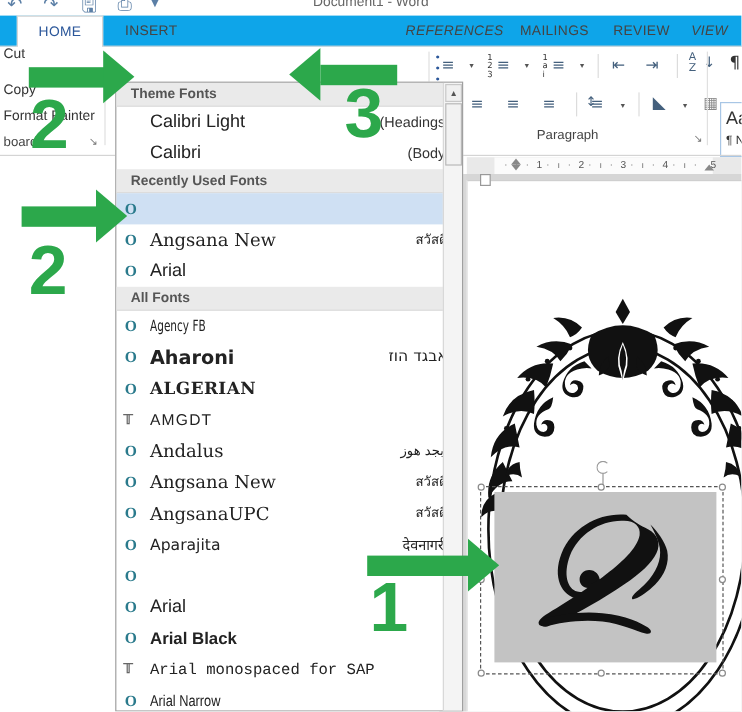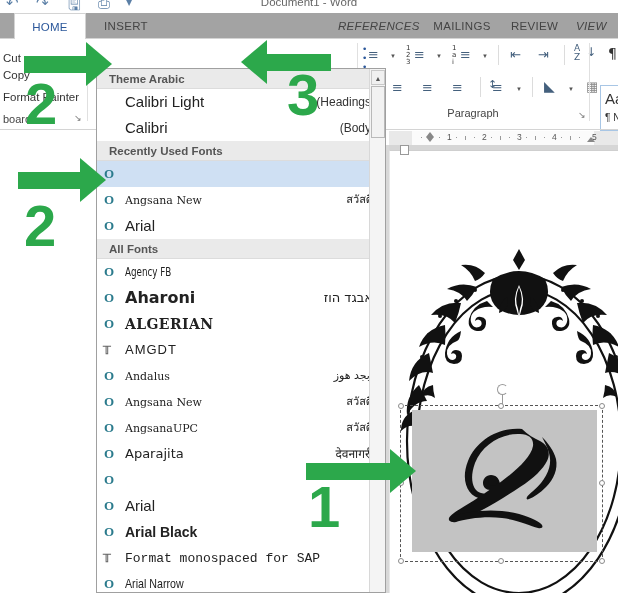--- a/index.html
+++ b/index.html
@@ -22,21 +22,21 @@
     font-family:"DejaVu Sans", sans-serif;
   }
   #qat-title {
     position:absolute; left:0; top:-4px; width:618px; text-align:center;
     font-size:11.5px; color:#666; white-space:nowrap;
   }
 
   
   #tabstrip {
     position:absolute; left:0; top:13px; width:618px; height:26px;
-    background:#a3a3a3;
+    background:#0ea5e9;
   }
   #tabstrip:after{
     content:""; position:absolute; left:0; bottom:0; width:618px; height:1px;
     background:#d4d4d4;
   }
   .tab {
     position:absolute; top:0; height:26px; line-height:27px;
     font-size:11.5px; color:#444; letter-spacing:.3px; white-space:nowrap;
     padding:0 8px; text-align:center;
   }
@@ -242,21 +242,21 @@
   .p-djvser  { font-family:"DejaVu Serif", serif; }
   .p-script  { font-family:"DejaVu Serif", serif; font-style:italic; font-size:13px; letter-spacing:-.5px; }
   .p-narrow  { font-family:"Liberation Sans Narrow","Liberation Sans", sans-serif; font-size:13px; transform:scaleX(.82); transform-origin:left center; display:inline-block; }
   .p-cond    { font-family:"DejaVu Sans Condensed","DejaVu Sans", sans-serif; transform:scaleX(.75); transform-origin:left center; display:inline-block; }
   .p-bold    { font-weight:bold; }
   .p-smallcap{ font-variant:small-caps; font-weight:bold; letter-spacing:.4px; }
   .sz13 { font-size:13px; }
   .sz14 { font-size:14px; }
   .sz15 { font-size:15px; }
   .sz16 { font-size:16px; }
-  .sz11 { font-size:11px; }
+  .sz11 { font-size:15px; }
   .sz12 { font-size:12px; }
 
   
   #dd-scroll {
     position:absolute; right:0; top:0; width:16px; height:525px;
     background:#f4f4f4; border-left:1px solid #d8d8d8;
   }
   #dd-sb-up {
     position:absolute; left:1px; top:1px; width:14px; height:15px;
     background:#f0f0f0; border:1px solid #c8c8c8;
@@ -300,21 +300,21 @@
   <div class="tab" style="left:90px;width:72px;">INSERT</div>
   <div class="tab" style="left:330px;width:90px;font-style:italic;">REFERENCES</div>
   <div class="tab" style="left:424px;width:76px;">MAILINGS</div>
   <div class="tab" style="left:503px;width:62px;">REVIEW</div>
   <div class="tab" style="left:568px;width:44px;font-style:italic;">VIEW</div>
 </div>
 
 <div id="ribbon">
 
   <div id="clip-group">
-    <div class="lbl" style="top:13px;">Cut</div>
+    <div class="lbl" style="top:0;">Cut</div>
     <div class="lbl" style="top:30px;">Copy</div>
     <div class="lbl" style="top:52px;">Format Painter</div>
     <div class="lbl" style="top:74px;font-size:11px;color:#444;">board</div>
   </div>
   <div id="clip-sep"></div>
 
   <div id="font-name-box">
     <div id="font-name-val">Edwardian Sc</div>
     <div id="font-name-arrow">▼</div>
   </div>
@@ -494,21 +494,21 @@
   <span class="handle" style="right:-3px;top:74px;"></span>
   <span class="handle" style="left:-3px;bottom:-3px;"></span>
   <span class="handle" style="left:97px;bottom:-3px;"></span>
   <span class="handle" style="right:-3px;bottom:-3px;"></span>
   <span id="rot-stem"></span>
   <span id="rot-handle"></span>
 </div>
 
 <div id="fontdd">
 
-  <div class="dd-head">Theme Arabic</div>
+  <div class="dd-head">Theme Fonts</div>
   <div class="dd-theme-row p-sans sz15">
     <span>Calibri Light</span>
     <span class="suffix">(Headings)</span>
   </div>
   <div class="dd-theme-row p-sans sz15">
     <span>Calibri</span>
     <span class="suffix">(Body)</span>
   </div>
 
   <div class="dd-head">Recently Used Fonts</div>
@@ -570,21 +570,21 @@
   <div class="dd-row">
     <span class="ficon">O</span>
     <span class="fname p-sans sz15">Arial</span>
   </div>
   <div class="dd-row">
     <span class="ficon">O</span>
     <span class="fname p-sans p-bold sz14">Arial Black</span>
   </div>
   <div class="dd-row">
     <span class="ficon tt">𝕋</span>
-    <span class="fname p-mono sz13">Format monospaced for SAP</span>
+    <span class="fname p-mono sz13">Arial monospaced for SAP</span>
   </div>
   <div class="dd-row">
     <span class="ficon">O</span>
     <span class="fname p-narrow">Arial Narrow</span>
   </div>
 
   <div id="dd-scroll">
     <div id="dd-sb-up">▲</div>
     <div id="dd-sb-thumb"></div>
   </div>

